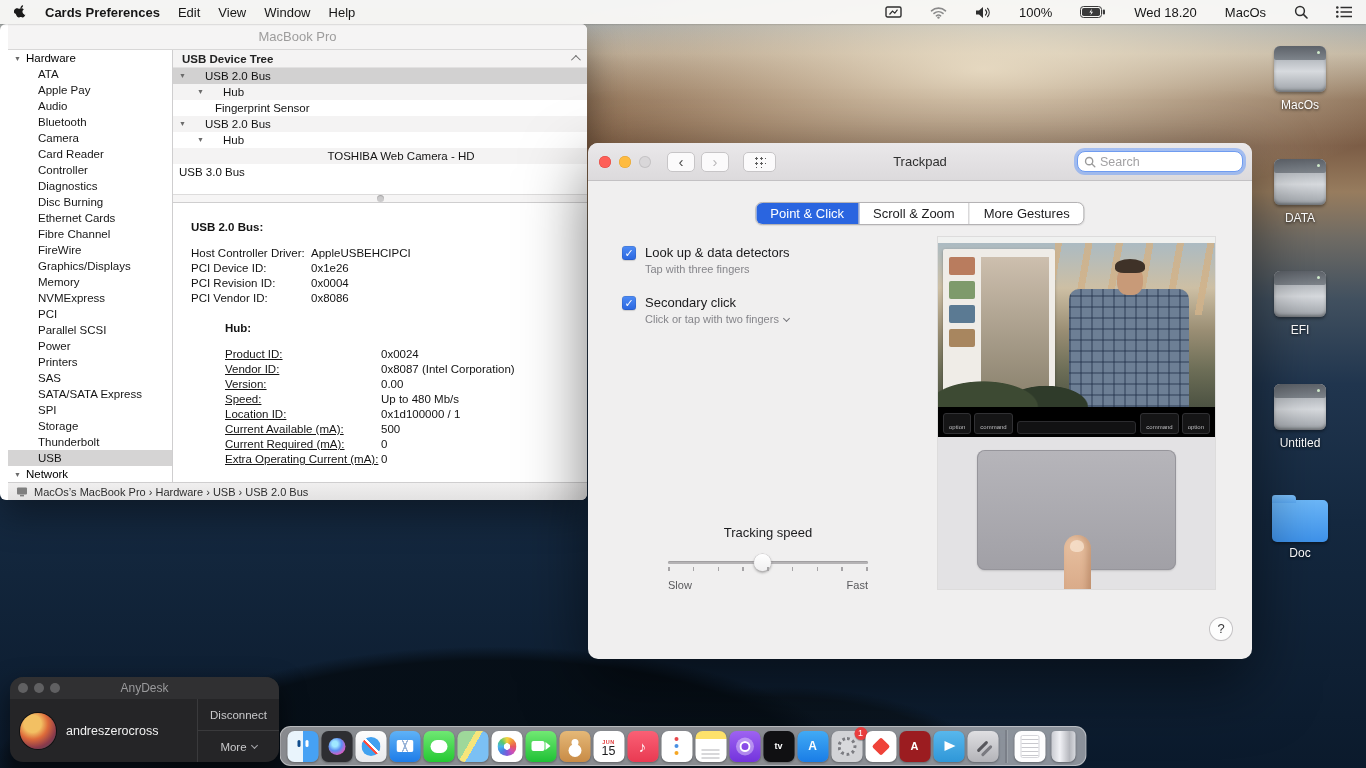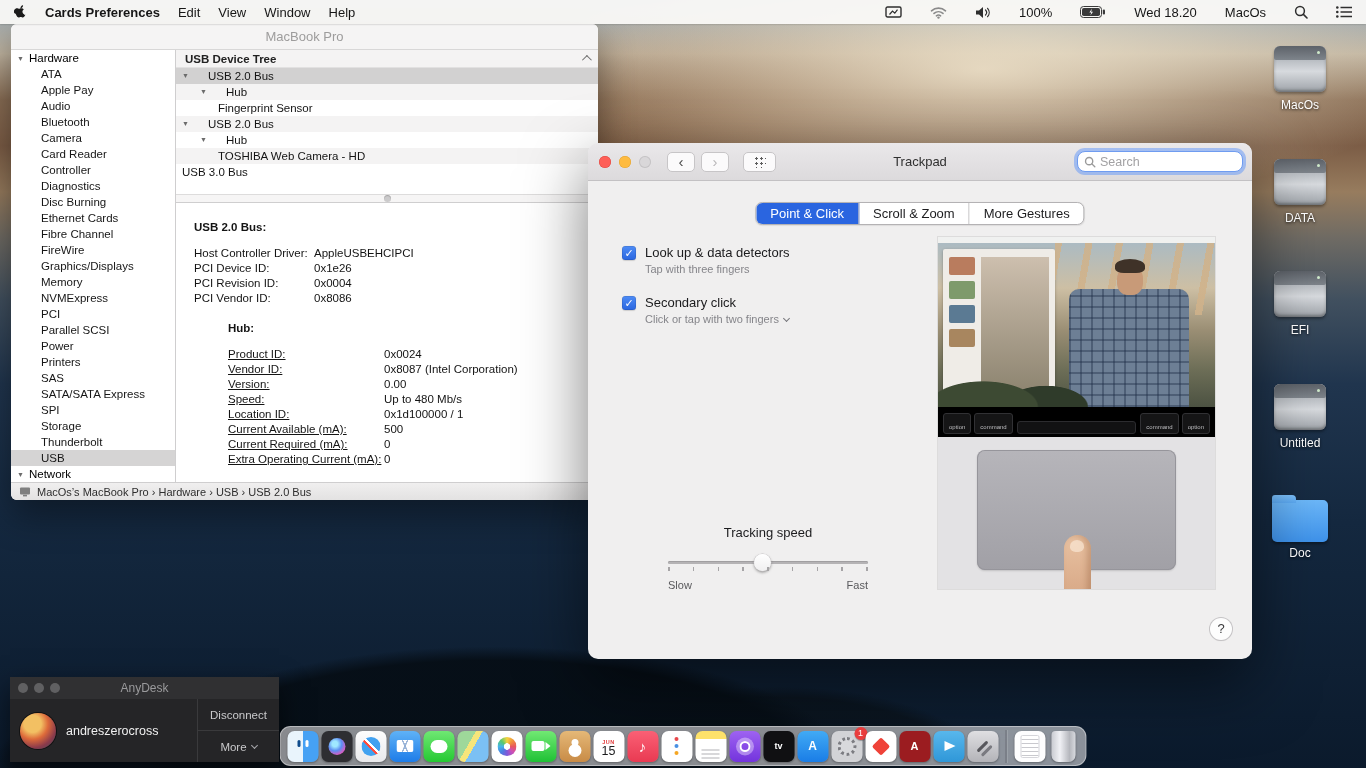--- a/index.html
+++ b/index.html
@@ -24,23 +24,23 @@
   .menubar { position:absolute; top:0; left:0; right:0; height:24px; z-index:50;
     background:rgba(250,249,247,.94); display:flex; align-items:center; padding:0 14px;
     box-shadow:0 0 2px rgba(0,0,0,.3); font-size:13px; color:#161616; }
   .menubar .m-left { display:flex; align-items:center; gap:18px; }
   .mb-app { font-weight:bold; }
   .mb-right { margin-left:auto; display:flex; align-items:center; gap:28px; }
   .mb-right svg { display:block; }
   .mb-ico { display:flex; align-items:center; }
 
   
-  .sysinfo { position:absolute; left:11px; top:24px; width:587px; height:476px; z-index:10;
+  .sysinfo { position:absolute; left:0; top:24px; width:587px; height:476px; z-index:10;
     background:#fff; border-radius:6px; box-shadow:0 14px 36px rgba(0,0,0,.42);
-    display:flex; flex-direction:column; overflow:hidden; }
+    display:flex; flex-direction:column; overflow:hidden;padding-left:8px; }
   .si-titlebar { height:26px; background:#f5f4f4; border-bottom:1px solid #d8d7d7;
     display:flex; align-items:center; justify-content:center; color:#9d9c9c; font-size:13px; flex:none; }
   .si-body { flex:1; display:flex; min-height:0; }
   .si-sidebar { width:165px; border-right:1px solid #cfcecf; background:#fff; font-size:11.5px; overflow:hidden; flex:none; }
   .sb-group { display:flex; align-items:center; gap:5px; height:16px; padding:0 6px; color:#000; }
   .tri { font-size:7px; color:#6b6b6b; }
   .sb-item { height:16px; line-height:16px; padding-left:30px; color:#161616; white-space:nowrap; }
   .sb-item.selected { background:#d5d4d4; }
   .si-content { flex:1; display:flex; flex-direction:column; min-width:0; background:#fff; }
   .tree-header { height:18px; flex:none; background:#f4f3f3; border-bottom:1px solid #e2e1e1;
@@ -179,21 +179,21 @@
     background:linear-gradient(180deg,#5d6269,#7e848b); border-radius:6px 6px 2px 2px; }
   .drive-cap::after { content:""; position:absolute; right:6px; top:5px; width:3px; height:3px; border-radius:50%; background:#cfeacb; }
   .folder { position:relative; width:56px; height:42px; margin:8px auto 2px;
     background:linear-gradient(180deg,#6cb7f8,#3e92ea); border-radius:3px 5px 5px 5px; box-shadow:0 2px 3px rgba(0,0,0,.35); }
   .folder::before { content:""; position:absolute; top:-5px; left:0; width:24px; height:8px;
     background:linear-gradient(180deg,#7cc0fa,#5aa8f2); border-radius:3px 4px 0 0; }
   .dicon-label { margin-top:4px; font-size:12px; color:#fff; text-shadow:0 1px 3px rgba(0,0,0,.8); }
 
   
   .anydesk { position:absolute; left:10px; top:677px; width:269px; height:85px; z-index:12;
-    background:#252527; border-radius:0; box-shadow:0 10px 26px rgba(0,0,0,.55); overflow:hidden; color:#ddd; }
+    background:#252527; border-radius:13px; box-shadow:0 10px 26px rgba(0,0,0,.55); overflow:hidden; color:#ddd; }
   .ad-titlebar { height:22px; background:#303032; position:relative; display:flex; align-items:center; padding:0 8px; }
   .ad-lights { display:flex; gap:6px; }
   .ad-tl { width:10px; height:10px; border-radius:50%; background:#606062; }
   .ad-title { position:absolute; left:0; right:0; text-align:center; font-size:12px; color:#9a9a9c; pointer-events:none; }
   .ad-body { display:flex; height:63px; }
   .ad-main { flex:1; display:flex; align-items:center; gap:10px; padding:0 10px; min-width:0; }
   .ad-avatar { width:36px; height:36px; border-radius:50%; flex:none; box-shadow:0 0 0 1px #111;
     background:radial-gradient(circle at 35% 30%, #f2c063 0 25%, #dd6a3a 45%, #8a3a4b 70%, #30505c 100%); }
   .ad-user { font-size:12.5px; color:#f0f0f0; white-space:nowrap; overflow:hidden; }
   .ad-actions { width:82px; flex:none; border-left:1px solid #3a3a3c; display:flex; flex-direction:column; }
@@ -410,21 +410,21 @@
             <span>Fingerprint Sensor</span>
           </div>
           <div class="tree-row alt" style="padding-left: 6px;">
             <span class="tri">▼</span>
             <span>USB 2.0 Bus</span>
           </div>
           <div class="tree-row" style="padding-left: 24px;">
             <span class="tri">▼</span>
             <span>Hub</span>
           </div>
-          <div class="tree-row alt" style="padding-left: 42px;">
+          <div class="tree-row alt" style="padding-left: 42px; justify-content: center;">
             <span>TOSHIBA Web Camera - HD</span>
           </div>
           <div class="tree-row" style="padding-left: 6px;">
             <span>USB 3.0 Bus</span>
           </div>
         </div>
       <div class="tree-filler"></div>
       <div class="splitter">
           <span class="grip"></span>
         </div>

